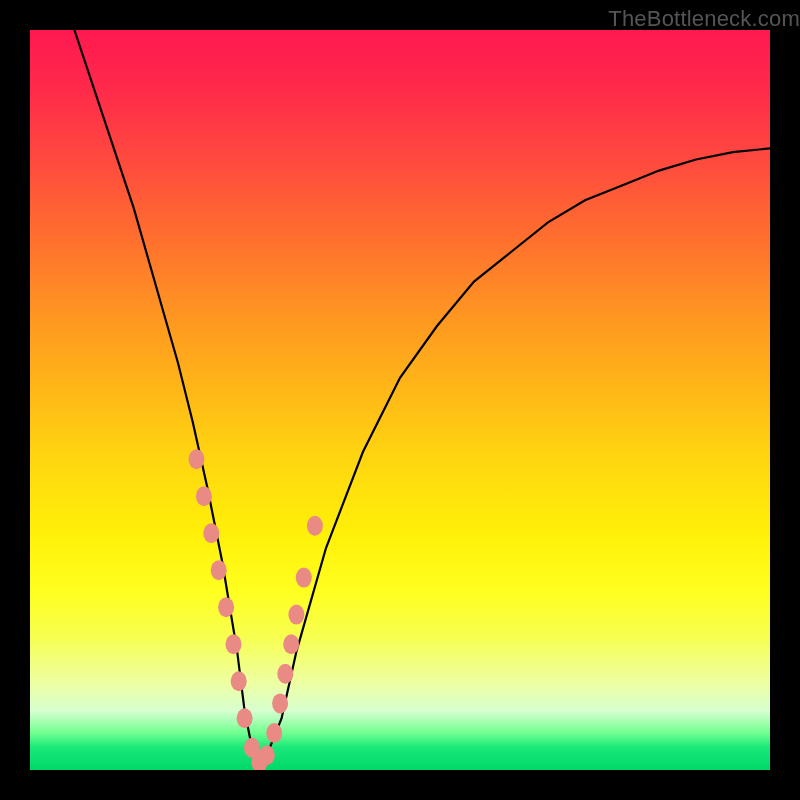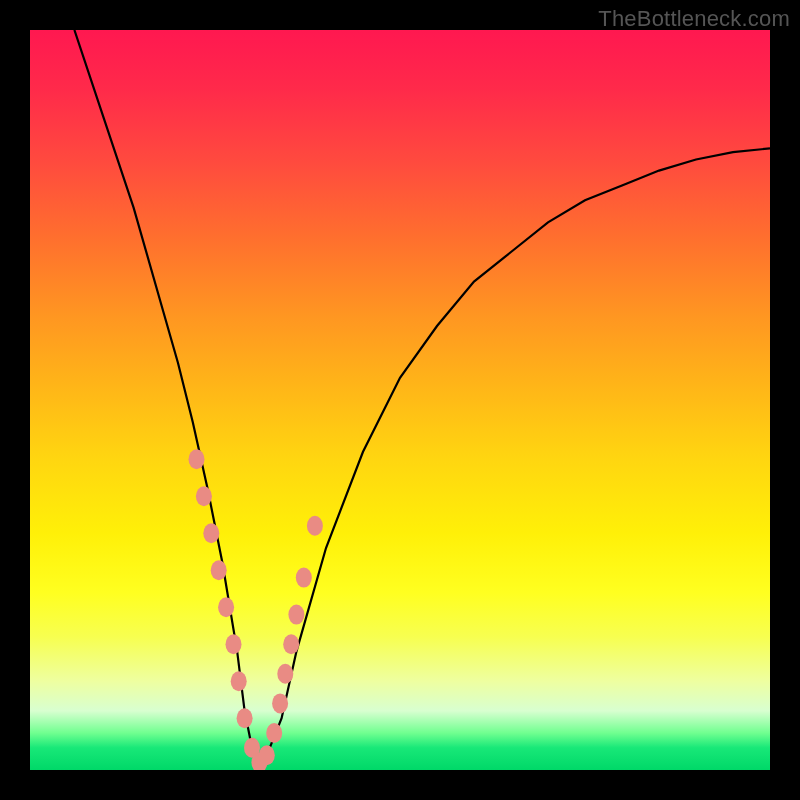--- a/index.html
+++ b/index.html
@@ -42,21 +42,21 @@
       #f7ff50 82%,
       #eeffa0 88%,
       #d8ffd0 92%,
       #70ff90 95%,
       #18e878 97%,
       #00d868 100%);
   }
   .watermark {
     position: absolute;
     top: 6px;
-    right: 10px;
+    right: 0;
     color: #555;
     font-size: 22px;
     letter-spacing: 0.2px;
     font-weight: 400;
     user-select: none;
   }
   svg.curve {
     position: absolute;
     left: 0; top: 0;
     width: 100%; height: 100%;

